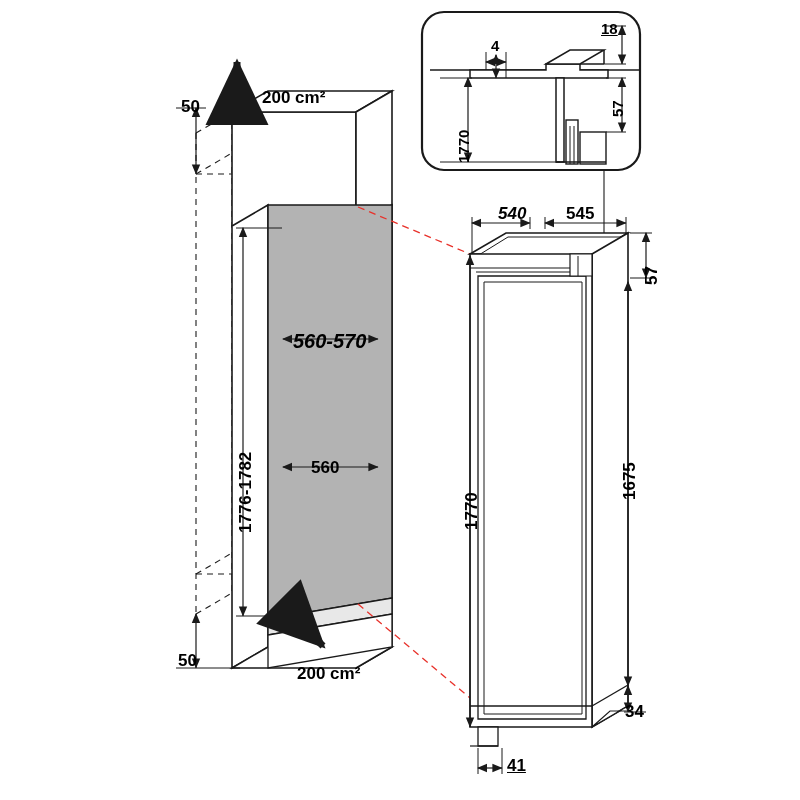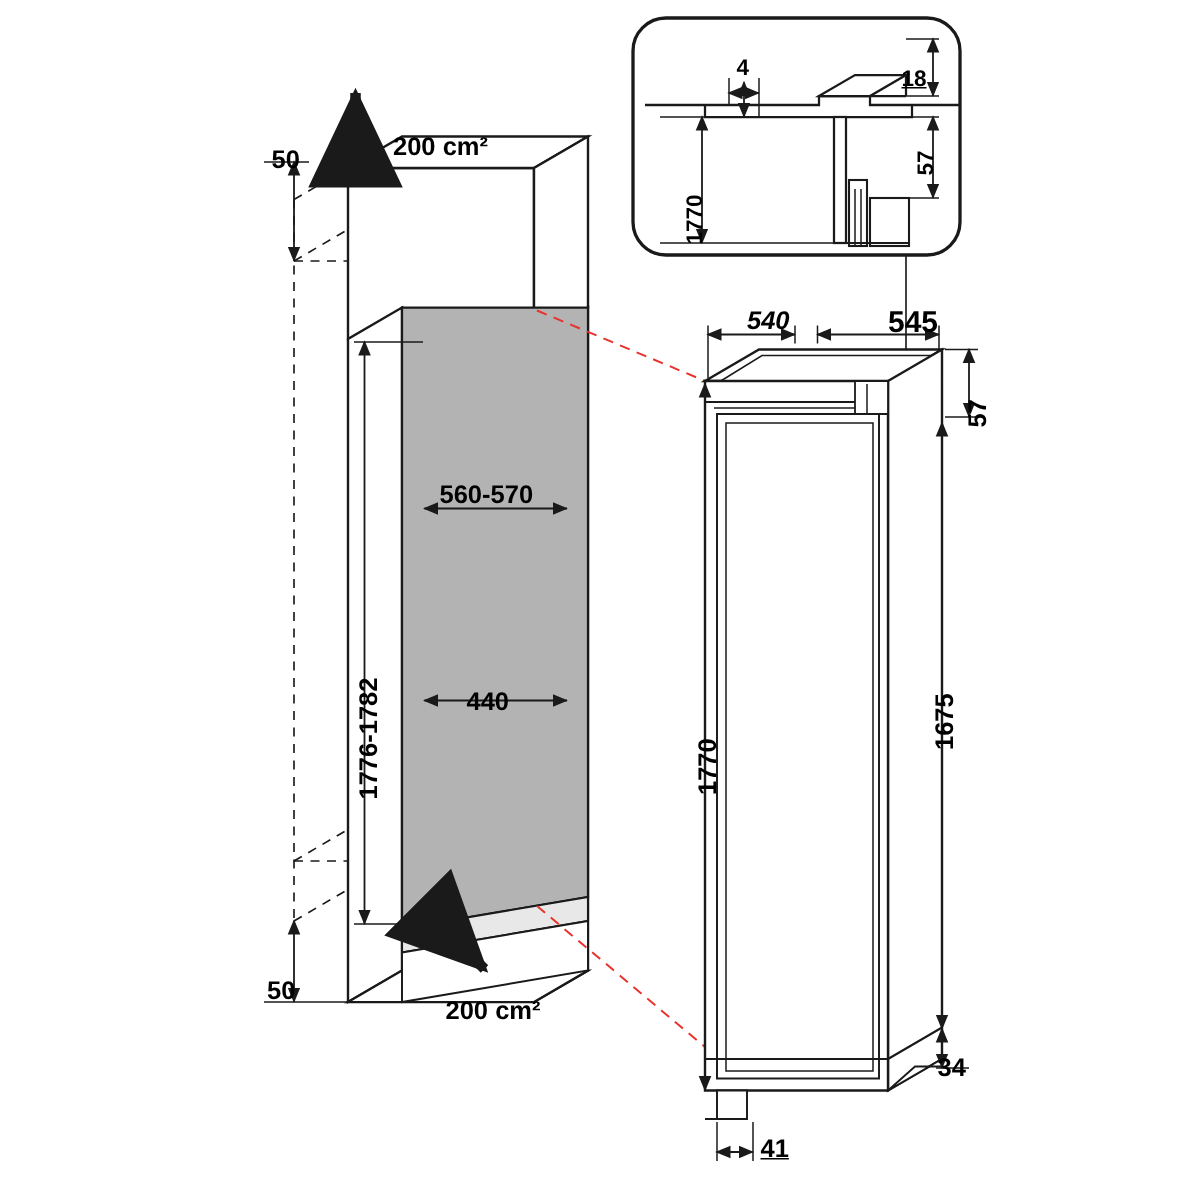--- a/index.html
+++ b/index.html
@@ -228,45 +228,45 @@
         <line x1="478" y1="748" x2="478" y2="774" stroke="#1a1a1a" stroke-width="1"></line>
         <line x1="502" y1="748" x2="502" y2="774" stroke="#1a1a1a" stroke-width="1"></line>
       </g>
     </g>
   </svg>
 
   <div class="lbl" style="left:181px; top:98px; font-size:17px;">50</div>
 
   <div class="lbl" style="left:262px; top:89px; font-size:17px;">200 cm²</div>
 
-  <div class="lbl" style="left:293px; top:321px; font-size:17px;">560-570</div>
-
-  <div class="lbl" style="left:311px; top:459px; font-size:17px;">440</div>
+  <div class="lbl" style="left:293px; top:331px; font-size:20px;font-style:italic;">560-570</div>
+
+  <div class="lbl" style="left:311px; top:459px; font-size:17px;">560</div>
 
   <div class="lbl rot" style="left:237px; top:533px; font-size:17px;">1776-1782</div>
 
   <div class="lbl" style="left:178px; top:652px; font-size:17px;">50</div>
 
   <div class="lbl" style="left:297px; top:665px; font-size:17px;">200 cm²</div>
 
   <div class="lbl" style="left:498px; top:205px; font-size:17px;font-style:italic;">540</div>
 
-  <div class="lbl" style="left:592px; top:205px; font-size:20px;">545</div>
+  <div class="lbl" style="left:566px; top:205px; font-size:17px;">545</div>
 
   <div class="lbl rot" style="left:643px; top:285px; font-size:17px;">57</div>
 
   <div class="lbl rot" style="left:463px; top:530px; font-size:17px;">1770</div>
 
   <div class="lbl rot" style="left:621px; top:500px; font-size:17px;">1675</div>
 
   <div class="lbl" style="left:625px; top:703px; font-size:17px;">34</div>
 
   <div class="lbl" style="left:507px; top:757px; font-size:17px;text-decoration:underline;">41</div>
 
   <div class="lbl" style="left:491px; top:38px; font-size:15px;">4</div>
 
-  <div class="lbl" style="left:601px; top:45px; font-size:15px;text-decoration:underline;">18</div>
+  <div class="lbl" style="left:601px; top:21px; font-size:15px;text-decoration:underline;">18</div>
 
   <div class="lbl rot" style="left:610px; top:117px; font-size:15px;">57</div>
 
   <div class="lbl rot" style="left:456px; top:163px; font-size:15px;">1770</div>
 
 </div>
 
 </body></html>

